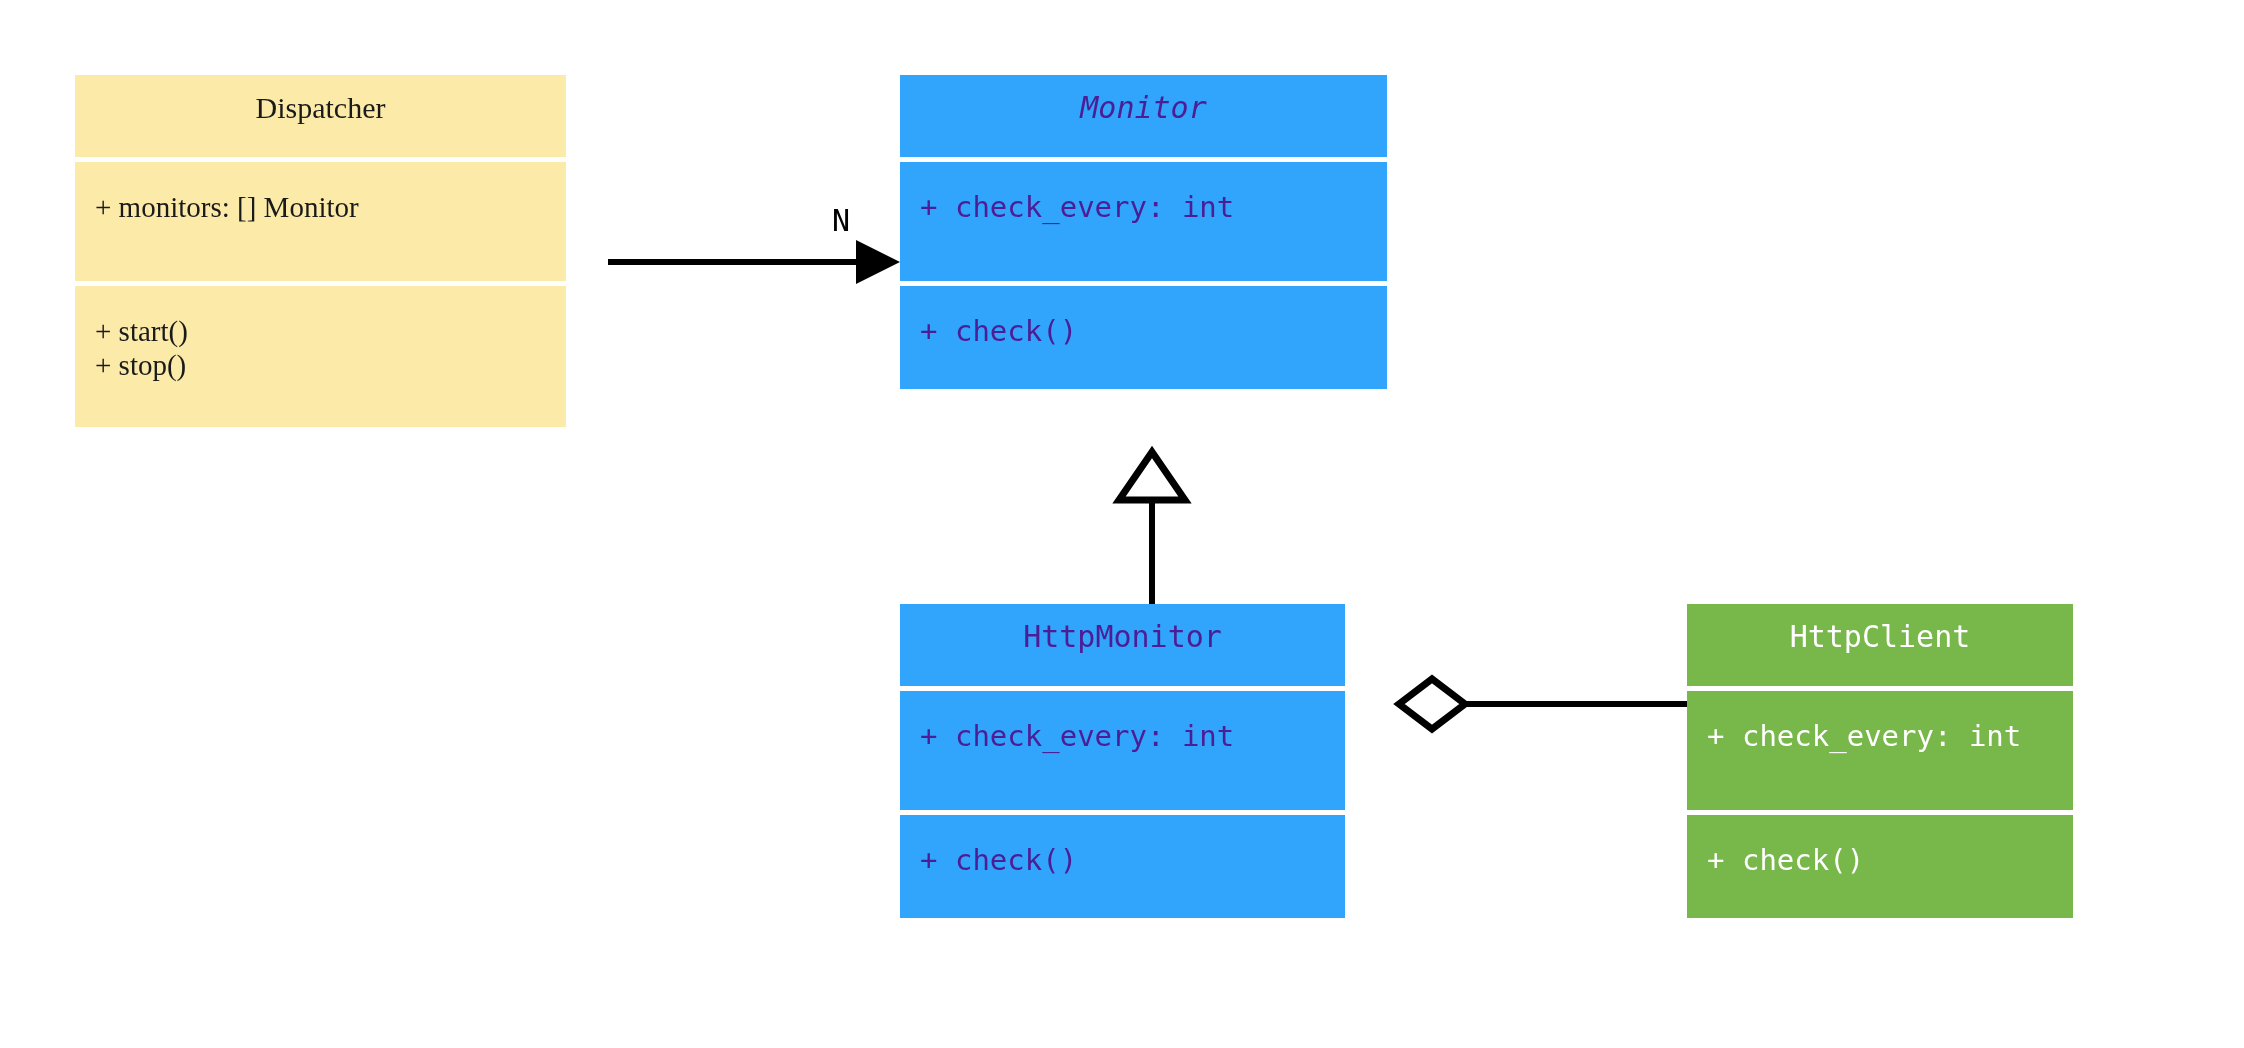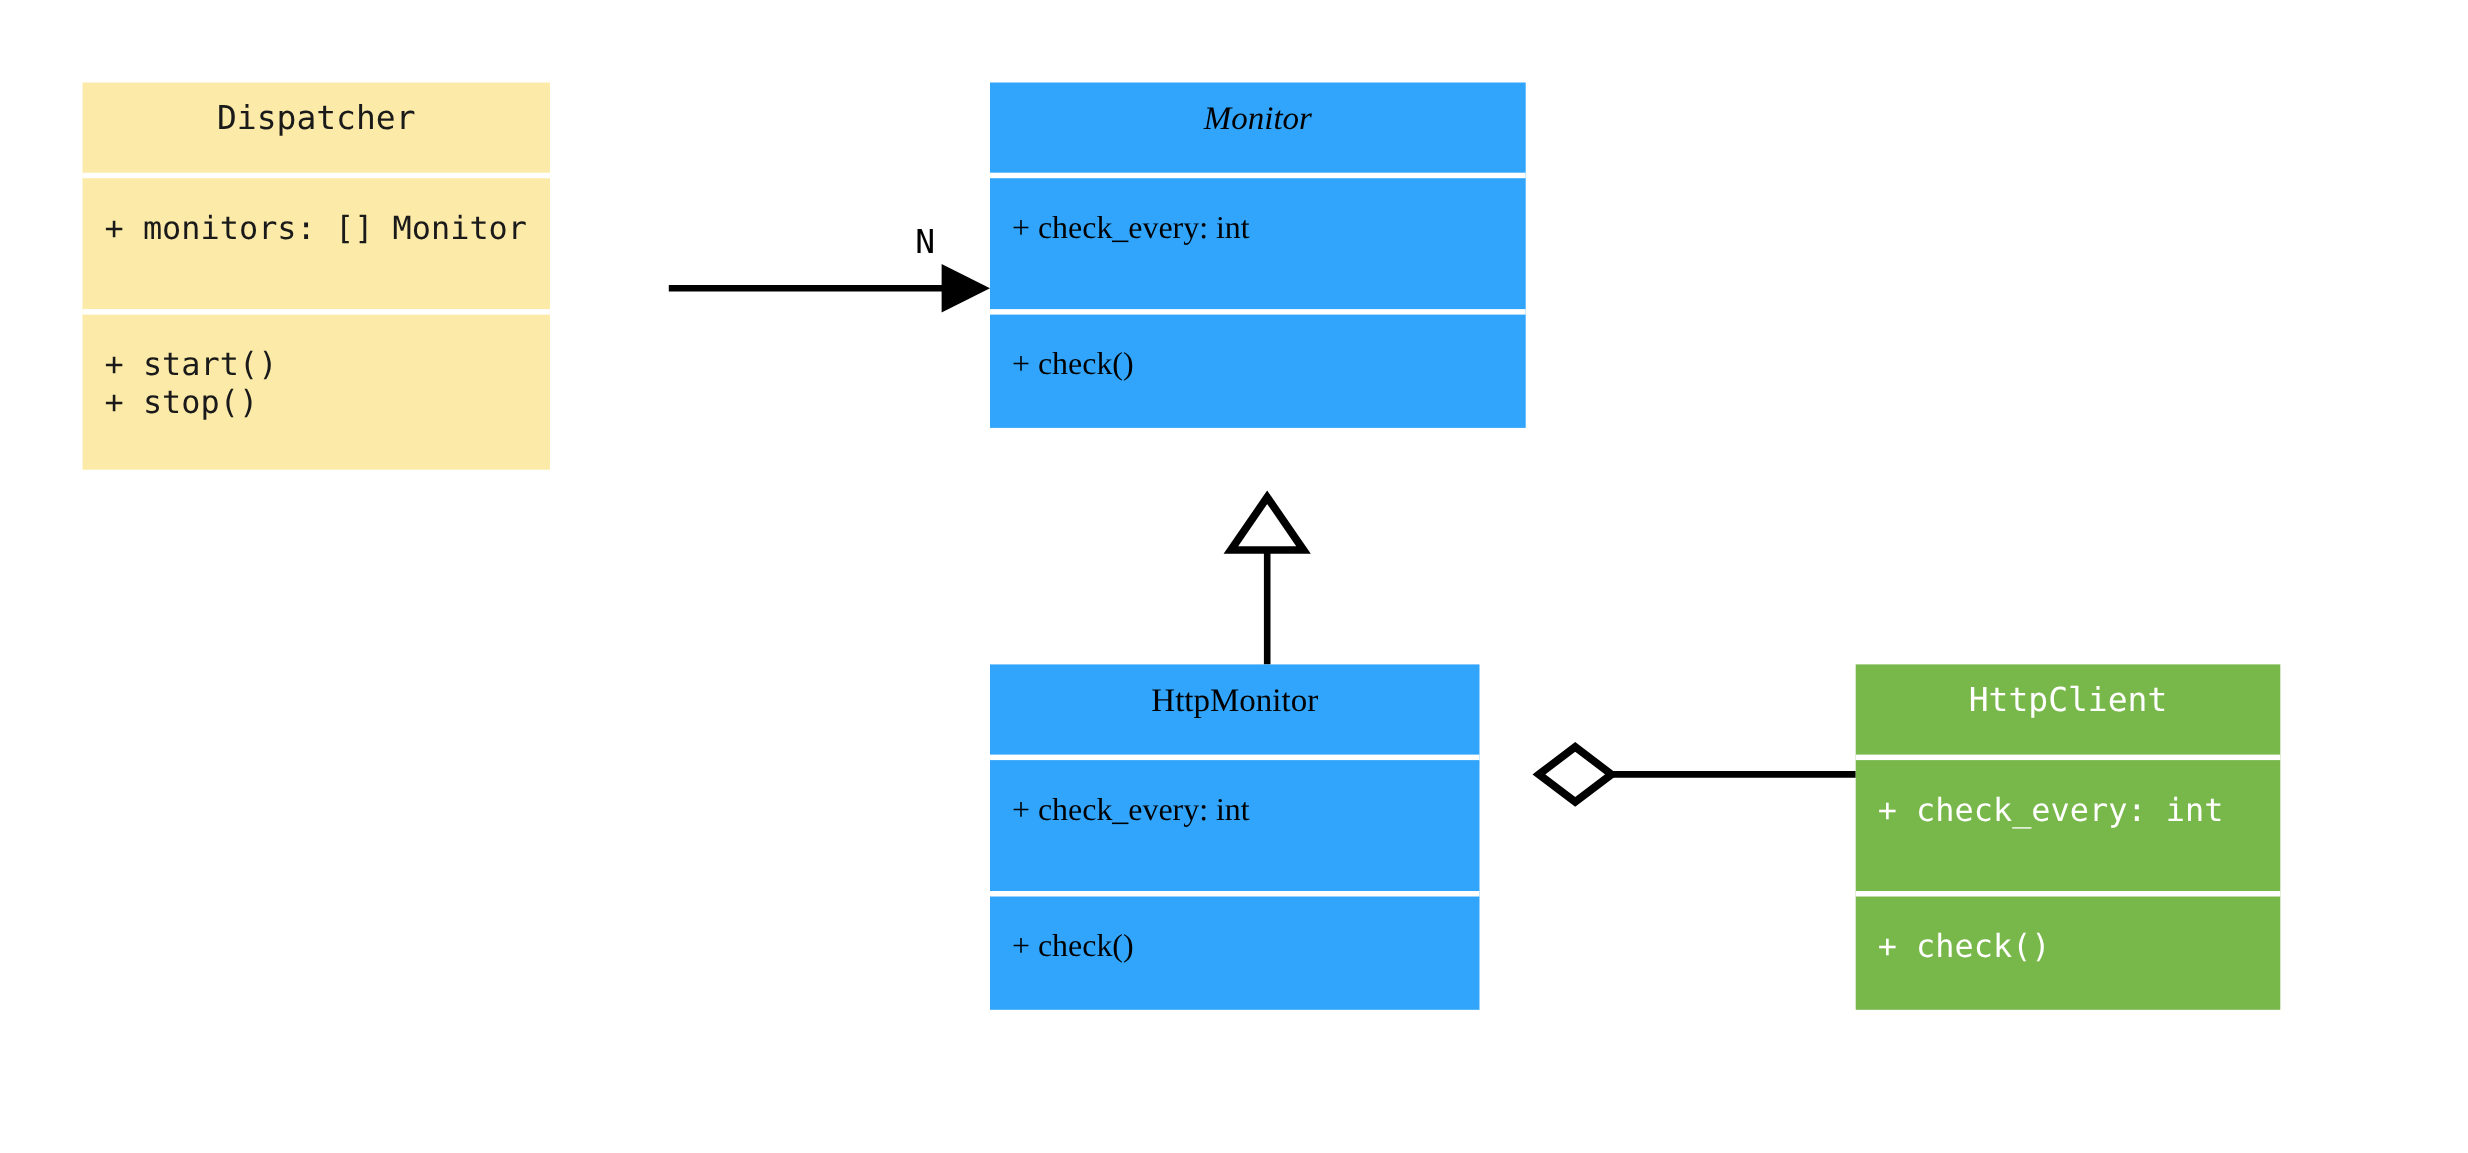--- a/index.html
+++ b/index.html
@@ -53,21 +53,21 @@
     padding: 28px 0 28px 20px;
   }
   .member {
     font-size: 29px;
     line-height: 34px;
     white-space: pre;
   }
 
   
   .theme-yellow { background: #fceba8; color: #1a1a1a; }
-  .theme-blue   { background: #31a5fb; color: #000000; font-family: Liberation Serif, serif; }
+  .theme-blue   { background: #31a5fb; color: #4c1d95; }
   .theme-green  { background: #78b74a; color: #ffffff; }
 
   
   .connector-layer {
     position: absolute;
     left: 0;
     top: 0;
     width: 2244px;
     height: 1048px;
     pointer-events: none;
@@ -98,21 +98,21 @@
     </g>
 
     <g>
       <polygon points="1399,704 1432,679 1465,704 1432,729" fill="#ffffff" stroke="#000000" stroke-width="7" stroke-linejoin="miter"></polygon>
       <line x1="1465" y1="704" x2="1687" y2="704" stroke="#000000" stroke-width="6"></line>
     </g>
   </svg>
 
   <div class="edge-label" style="left: 832px; top: 206px;">N</div>
 
-  <div class="uml-class theme-yellow" style="left: 75px; top: 75px; width: 425px;">
+  <div class="uml-class theme-yellow" style="left: 75px; top: 75px; width: 491px; font-family: Liberation Serif, serif;">
     <div class="compartment class-title">Dispatcher</div>
     <div class="compartment member-list" style="min-height: 108px;">
       <div class="member">+ monitors: [] Monitor</div>
     </div>
     <div class="compartment member-list" style="min-height: 146px;">
       <div class="member">+ start()</div>
       <div class="member">+ stop()</div>
     </div>
   </div>
 

